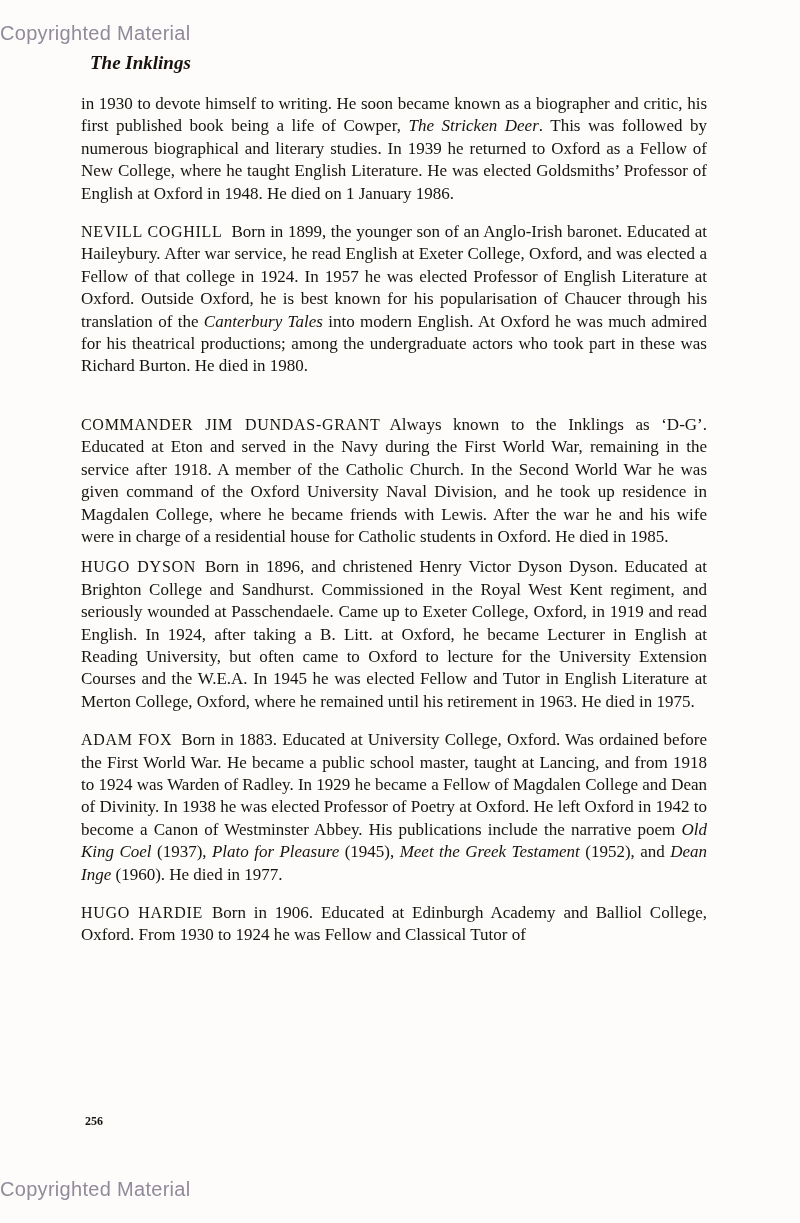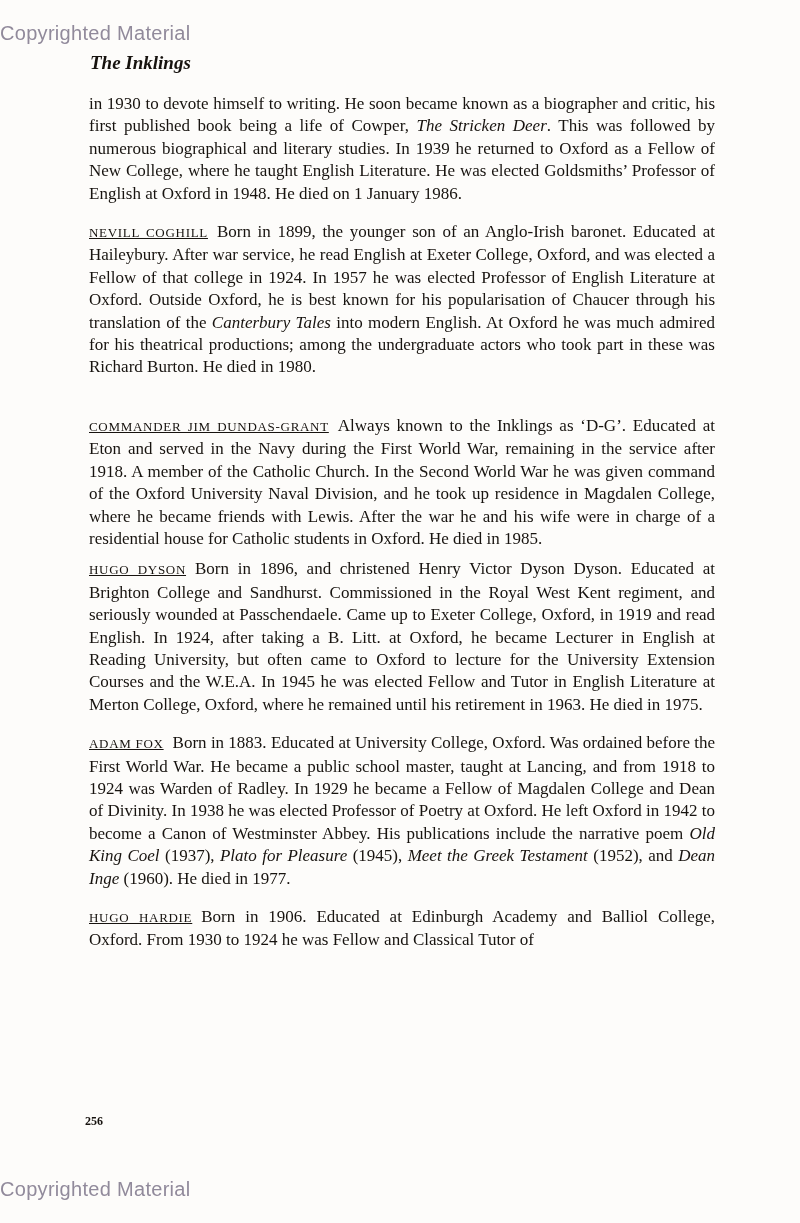--- a/index.html
+++ b/index.html
@@ -35,36 +35,35 @@
     top: 52px;
     left: 90px;
     font-style: italic;
     font-weight: bold;
     font-size: 19px;
     color: #16120e;
   }
   .body-text {
     position: absolute;
     top: 93px;
-    left: 89px;
+    left: 81px;
     width: 626px;
     text-align: justify;
     font-size: 17px;
     line-height: 22.4px;
     color: #17130f;
   }
   p.entry { margin: 0; }
   p.entry.gap-small  { margin-top: 16px; }
   p.entry.gap-medium { margin-top: 8px; }
   p.entry.gap-large  { margin-top: 36px; }
   .seg-smallcaps {
-    font-size: 13px;
+    font-size: 16px;
     letter-spacing: 0.7px;
     margin-right: 9px;
-    text-decoration: underline;
   }
   .seg-italic { font-style: italic; }
   .page-number {
     position: absolute;
     left: 85px;
     top: 1114px;
     font-weight: bold;
     font-size: 12px;
     color: #17130f;
   }

